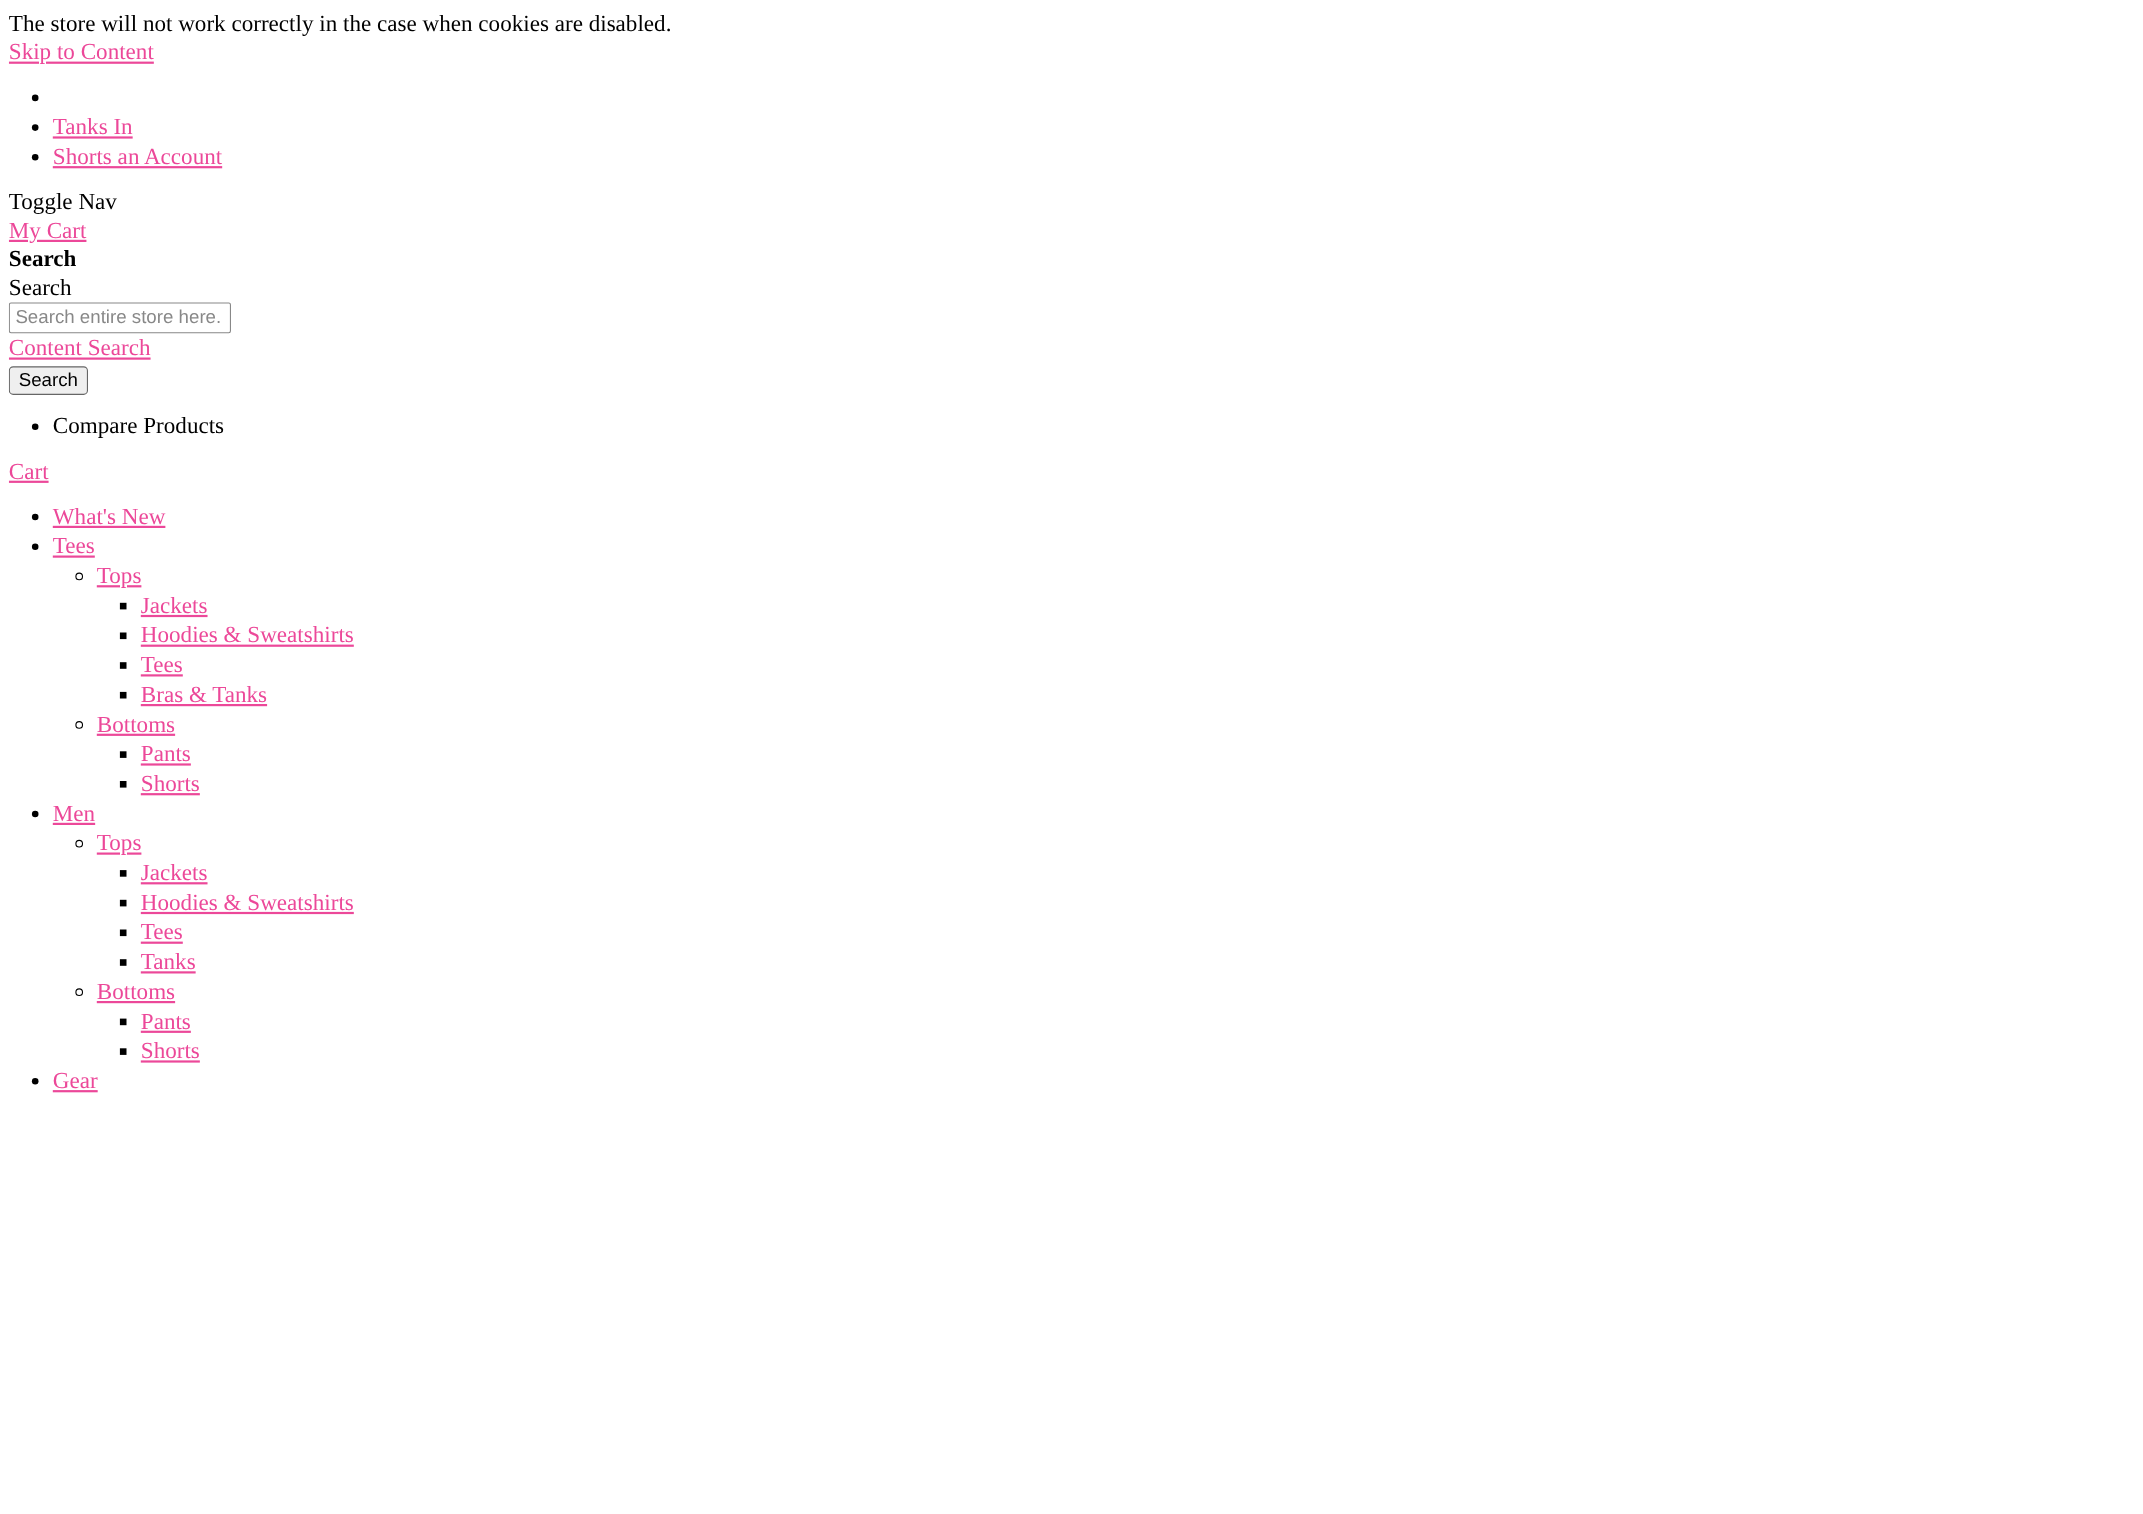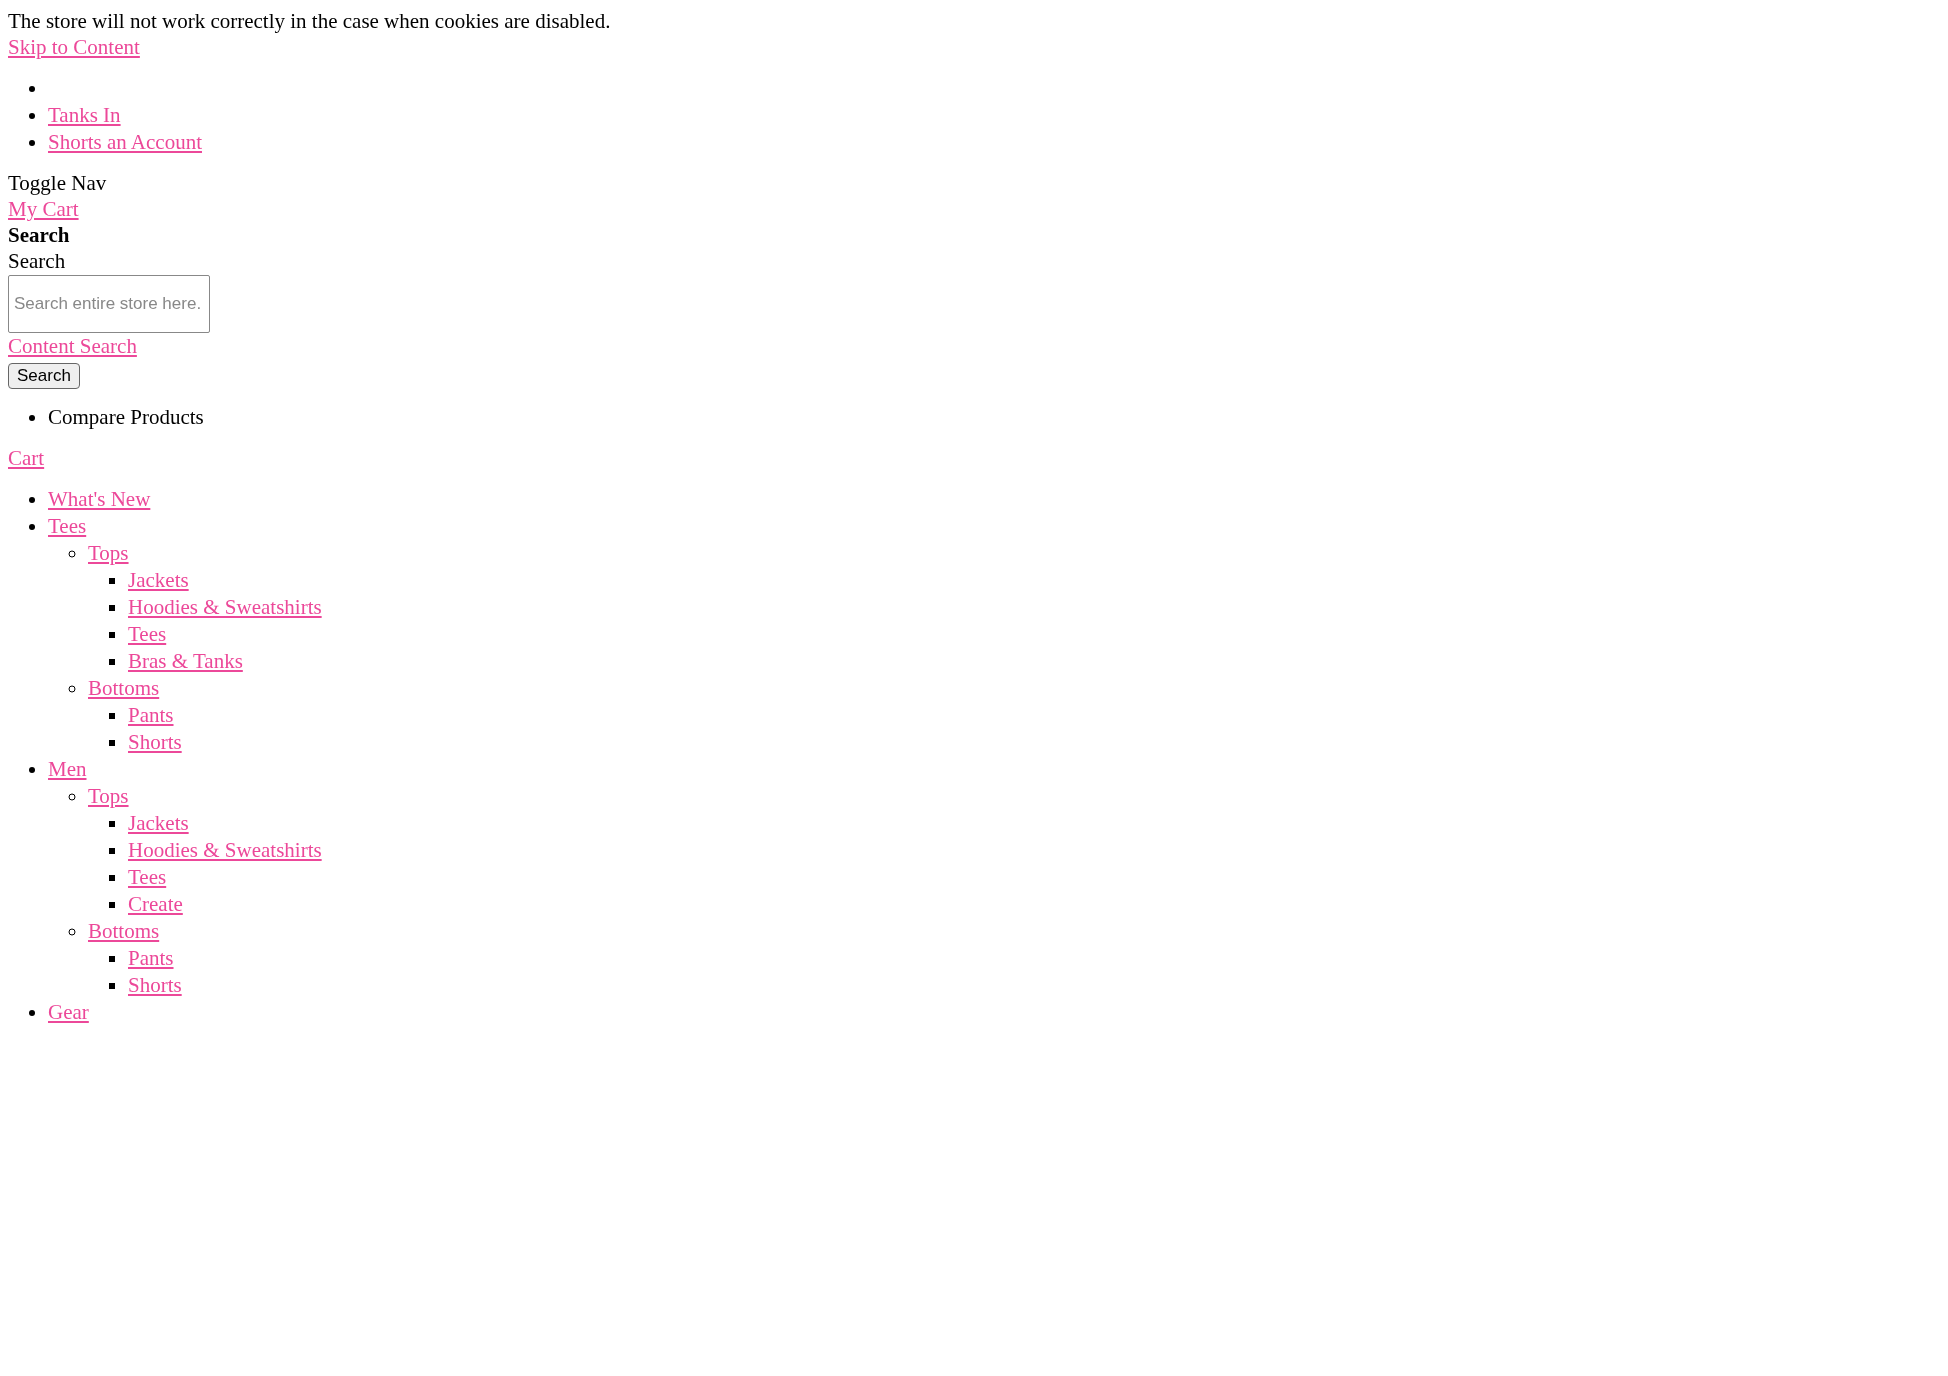--- a/index.html
+++ b/index.html
@@ -27,21 +27,21 @@
     }
     li {
       margin: 2px 0;
     }
     .bold {
       font-weight: bold;
     }
     input[type="text"] {
       font-family: Arial, sans-serif;
       font-size: 17px;
-      padding: 18px 5px;
+      padding: 3px 5px;
       border: 1px solid #888;
       border-radius: 2px;
       width: 190px;
     }
     input[type="text"]::placeholder {
       color: #888;
     }
     button {
       font-family: Arial, sans-serif;
       font-size: 17px;
@@ -112,21 +112,21 @@
   </li>
   <li>
     <a href="#">Men</a>
     <ul class="circle">
       <li>
         <a href="#">Tops</a>
         <ul class="square">
           <li><a href="#">Jackets</a></li>
           <li><a href="#">Hoodies &amp; Sweatshirts</a></li>
           <li><a href="#">Tees</a></li>
-          <li><a href="#">Create</a></li>
+          <li><a href="#">Tanks</a></li>
         </ul>
       </li>
       <li>
         <a href="#">Bottoms</a>
         <ul class="square">
           <li><a href="#">Pants</a></li>
           <li><a href="#">Shorts</a></li>
         </ul>
       </li>
     </ul>

